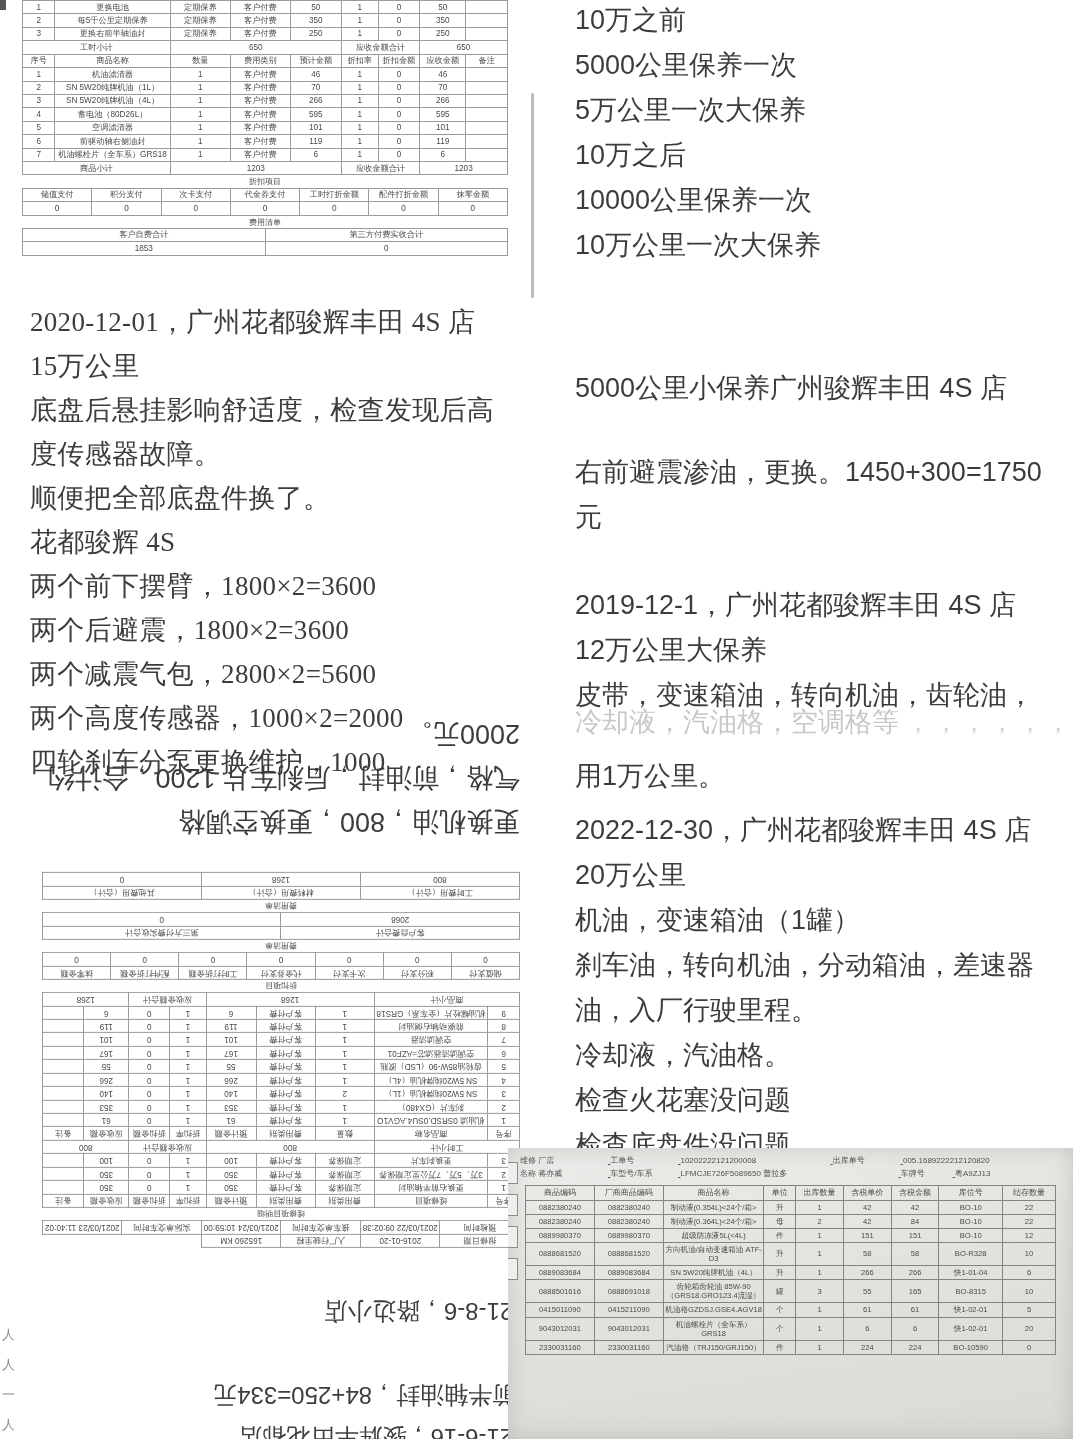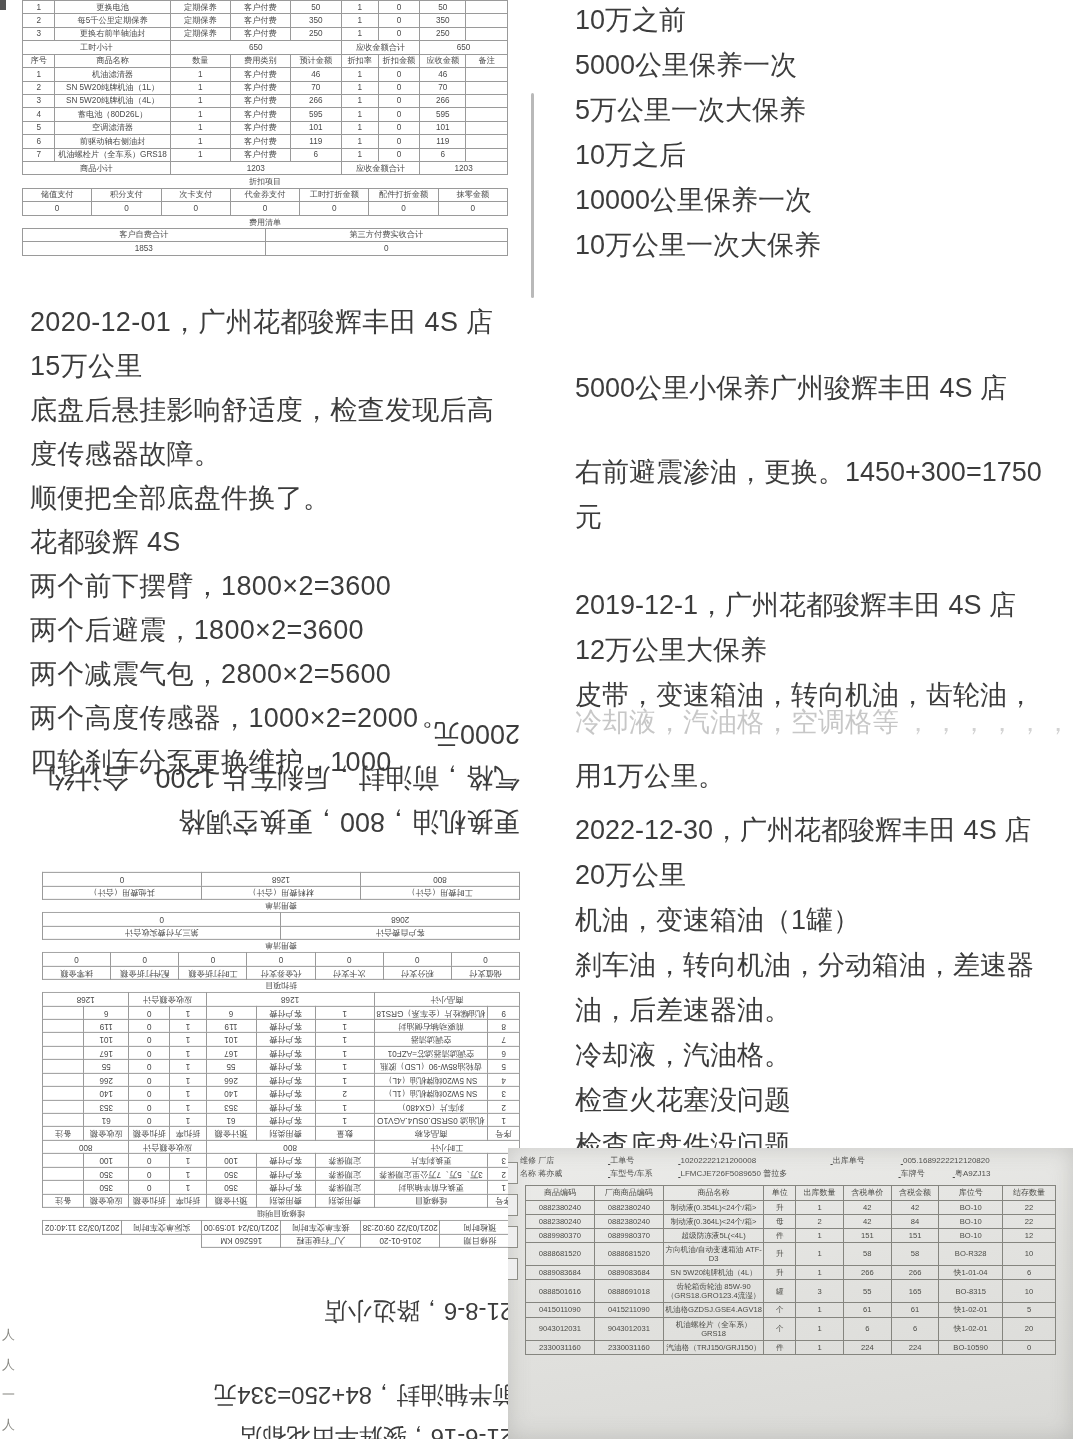--- a/index.html
+++ b/index.html
@@ -22,21 +22,21 @@
           white-space:nowrap; overflow:hidden; }
   .scan .sec { border:none; padding:2px 0 1px; font-size:8px; }
   .noborder td { border:none; }
 
   
   #tbl-top { position:absolute; left:22px; top:0px; width:486px; }
 
   
   #note-left { position:absolute; left:30px; top:300px; width:480px;
                font-size:27px; line-height:44px; color:#3c3c3c;
-               letter-spacing:.3px; }
+               letter-spacing:.3px;font-family:Liberation Serif, serif; }
   #note-left div { white-space:nowrap; }
 
   
   #note-left-rot { position:absolute; left:30px; top:712px; width:490px;
                    font-size:27px; line-height:44px; color:#3c3c3c;
                    transform:rotate(180deg); text-align:left; }
   #note-left-rot div { white-space:nowrap; }
 
   
   #tbl-rot-wrap { position:absolute; left:42px; top:872px; width:478px;
@@ -644,21 +644,21 @@
   <div class="ghost">冷却液，汽油格，空调格等</div>
   <div class="ghost2">，，，，，，，</div>
   <div class="rnote" id="rnote-5b" style="top:738px;margin-top:16px;">
     <div>用1万公里。</div>
   </div>
   <div class="rnote" id="rnote-6">
       <div>2022-12-30，广州花都骏辉丰田 4S 店</div>
       <div>20万公里</div>
       <div>机油，变速箱油（1罐）</div>
       <div>刹车油，转向机油，分动箱油，差速器</div>
-      <div>油，后差速器油。</div>
+      <div>油，入厂行驶里程。</div>
       <div>冷却液，汽油格。</div>
       <div>检查火花塞没问题</div>
       <div>检查底盘件没问题</div>
     </div>
 
   <div id="photo-invoice">
     <div class="ph-leftedge">
       <i></i>
         <i></i>
         <i></i>

